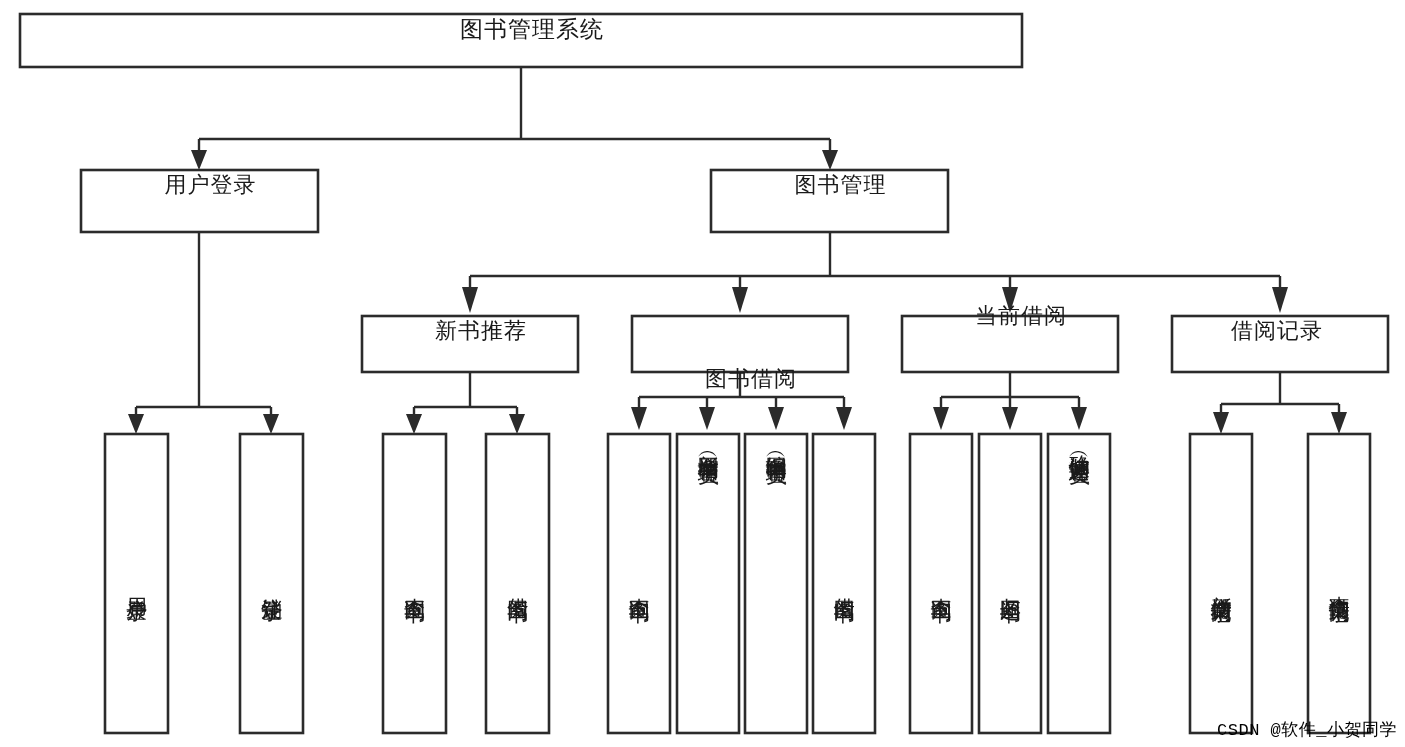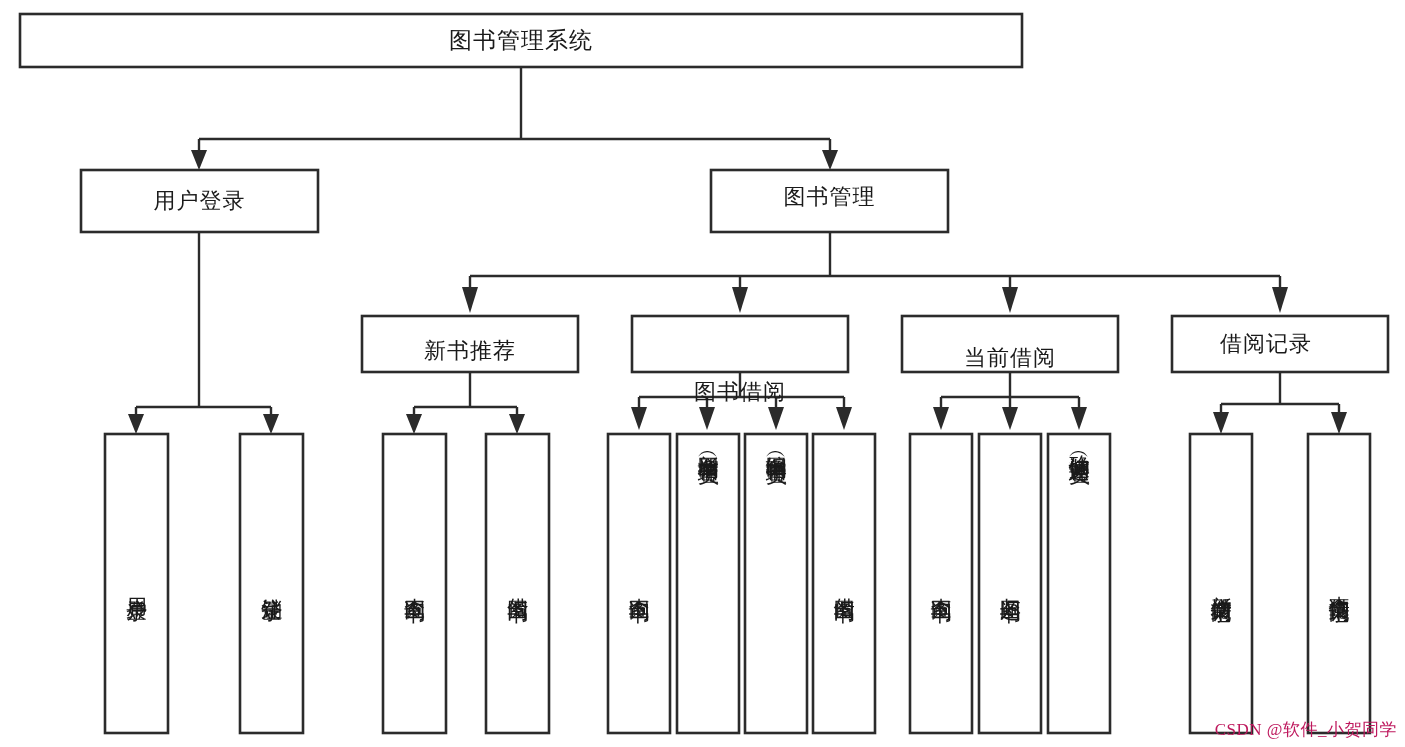--- a/index.html
+++ b/index.html
@@ -57,41 +57,42 @@
     letter-spacing: 1.5px;
     white-space: nowrap;
   }
   .vlabel-top {
     align-items: flex-start;
     padding-top: 4px;
   }
   .hlabel-wrap {
     position: absolute;
     display: flex;
-    align-items: center;
+    align-items: flex-start;
     justify-content: center;
     pointer-events: none;
+    padding-left: 11px;
   }
   .hlabel-text {
     font-family: "DejaVu Sans", "Liberation Sans", sans-serif;
     font-size: 22px;
     color: #1a1a1a;
     letter-spacing: 1px;
     white-space: nowrap;
   }
   .title-text {
     font-size: 23px;
   }
   .watermark {
     position: absolute;
     right: 8px;
     bottom: 6px;
-    font-family: Liberation Serif, serif;
+    font-family: Liberation Mono, monospace;
     font-size: 17px;
-    color: #be185d;
+    color: #000000;
     letter-spacing: 0.5px;
     white-space: nowrap;
     pointer-events: none;
     text-align: center;
   }
 </style>
 </head>
 <body>
 
 <div id="diagram-root">
@@ -197,21 +198,21 @@
   <div class="hlabel-wrap" style="left:711px; top:170px; width:237px; height:54px;">
     <span class="hlabel-text">图书管理</span>
   </div>
 
   <div class="hlabel-wrap" style="left:362px; top:316px; width:216px; height:70px;">
     <span class="hlabel-text">新书推荐</span>
   </div>
   <div class="hlabel-wrap" style="left:632px; top:316px; width:216px; height:56px;margin-top:48px;">
     <span class="hlabel-text">图书借阅</span>
   </div>
-  <div class="hlabel-wrap" style="left:902px; top:328px; width:216px; height:60px;">
+  <div class="hlabel-wrap" style="left:902px; top:301px; width:216px; height:60px;">
     <span class="hlabel-text">当前借阅</span>
   </div>
   <div class="hlabel-wrap" style="left:1172px; top:316px; width:188px; height:56px;">
     <span class="hlabel-text">借阅记录</span>
   </div>
 
   <div class="vlabel-wrap" style="left:105px; top:434px; width:63px; height:299px;">
     <span class="vlabel-text">用户登录</span>
   </div>
   <div class="vlabel-wrap" style="left:240px; top:434px; width:63px; height:299px;">

